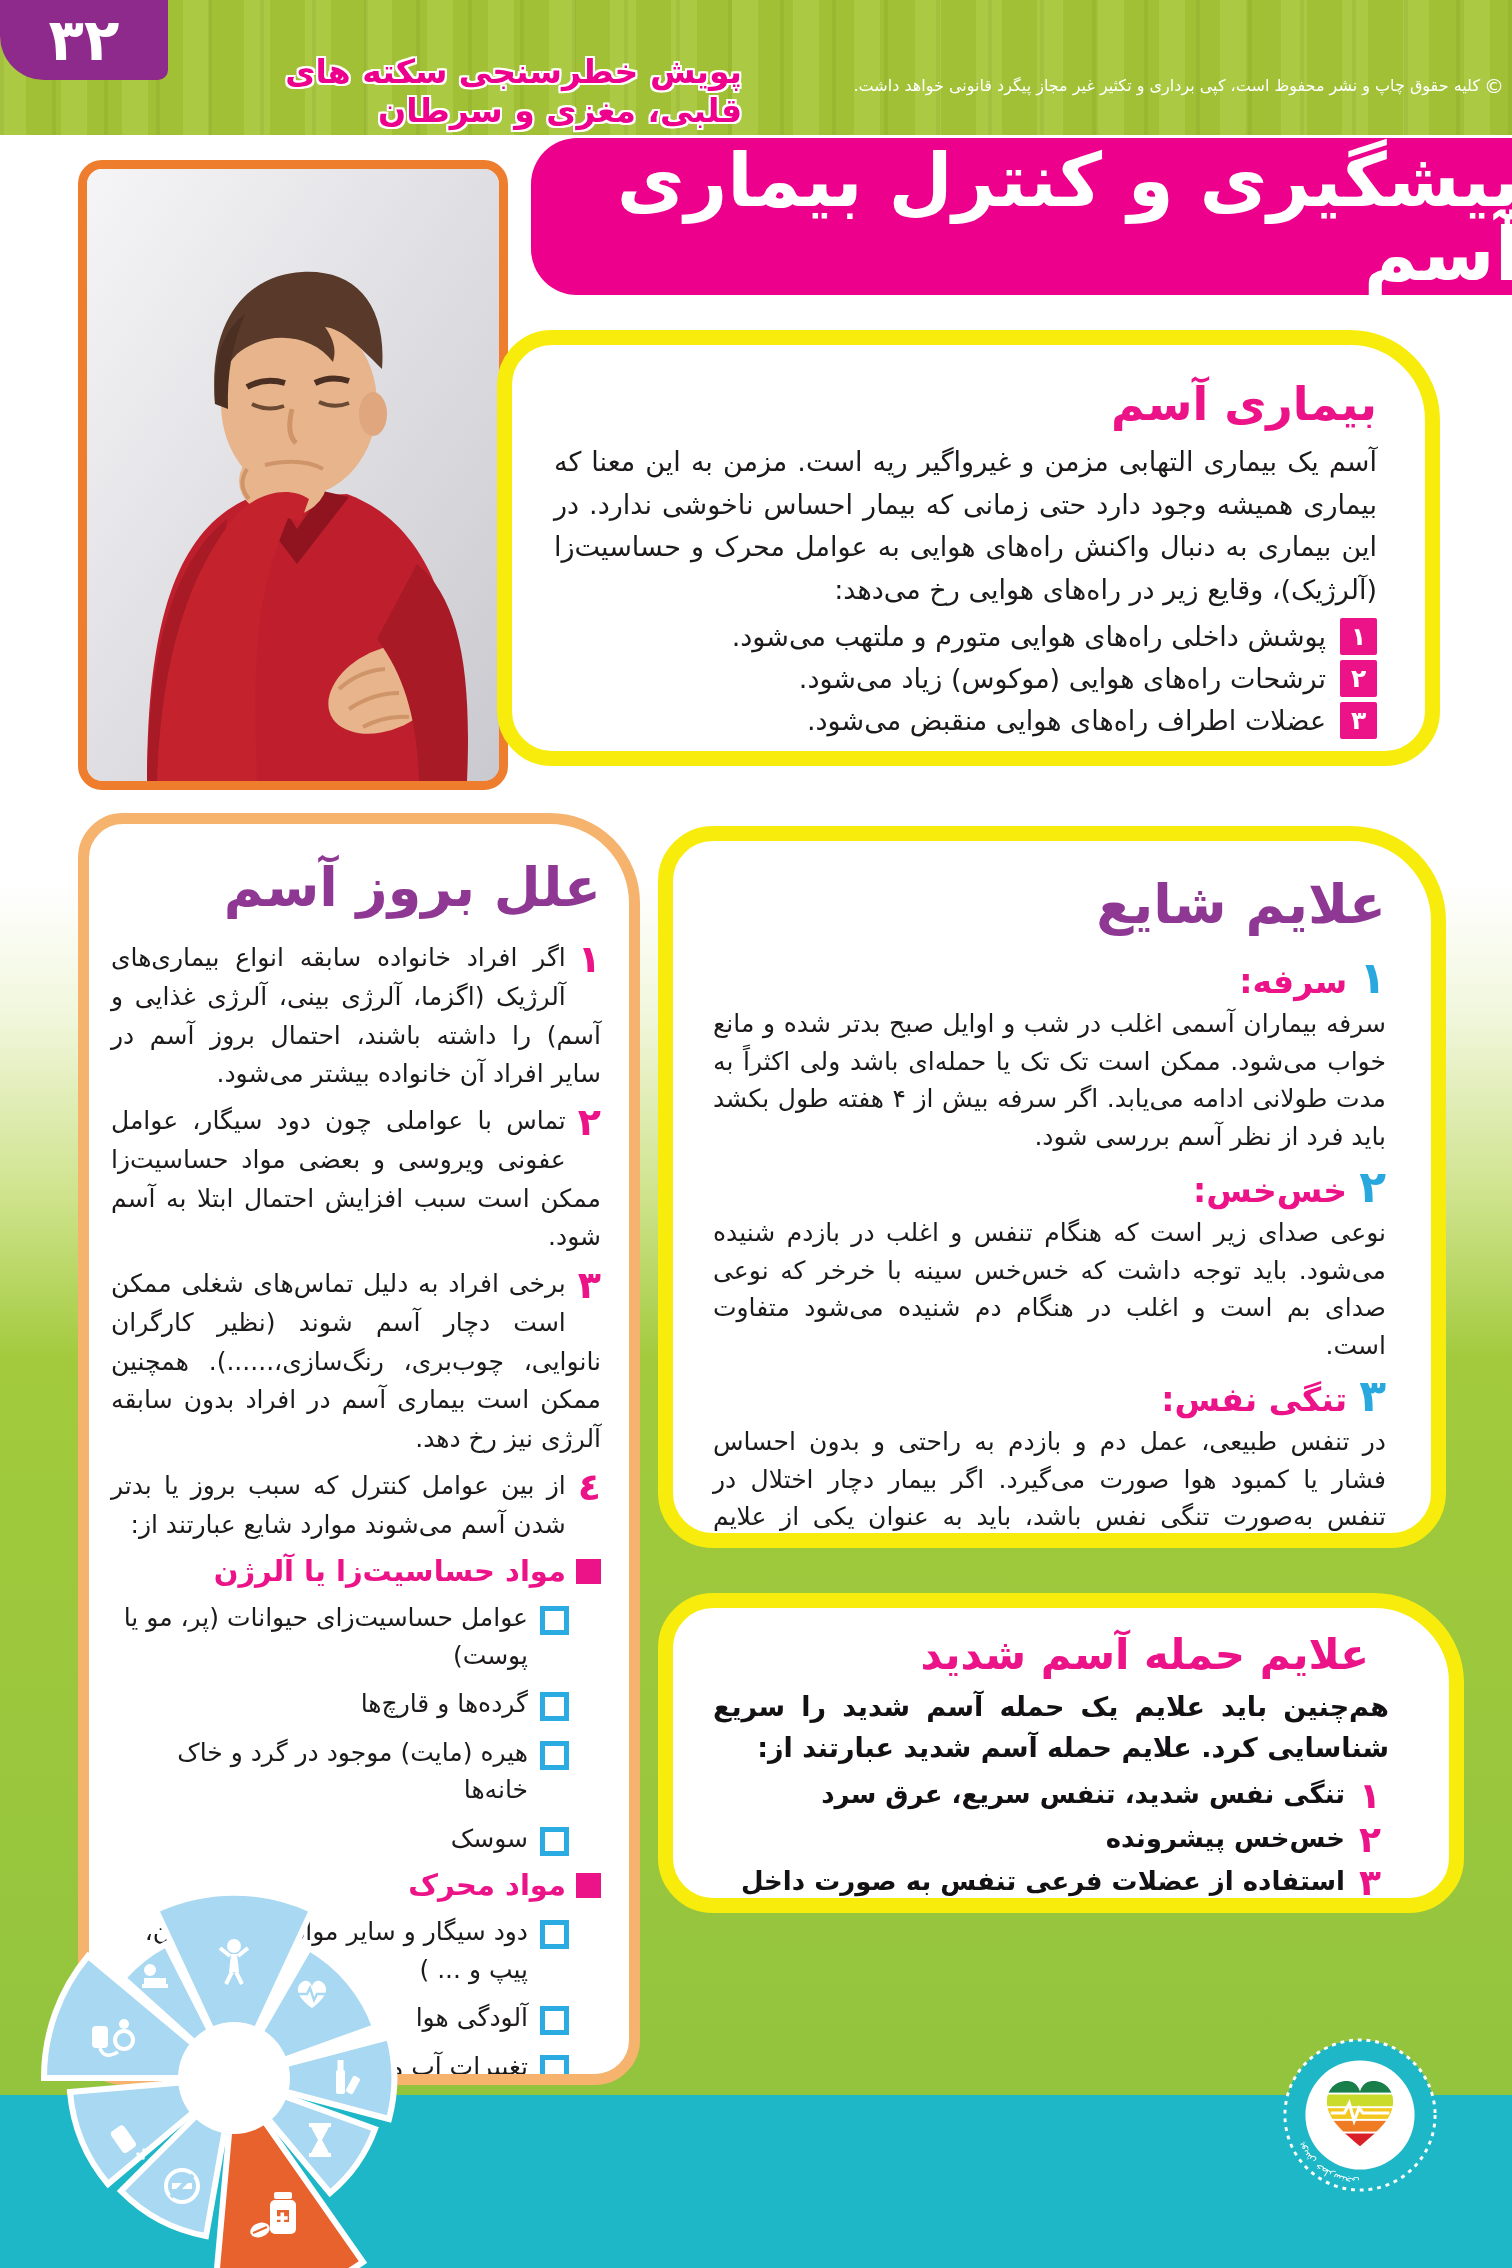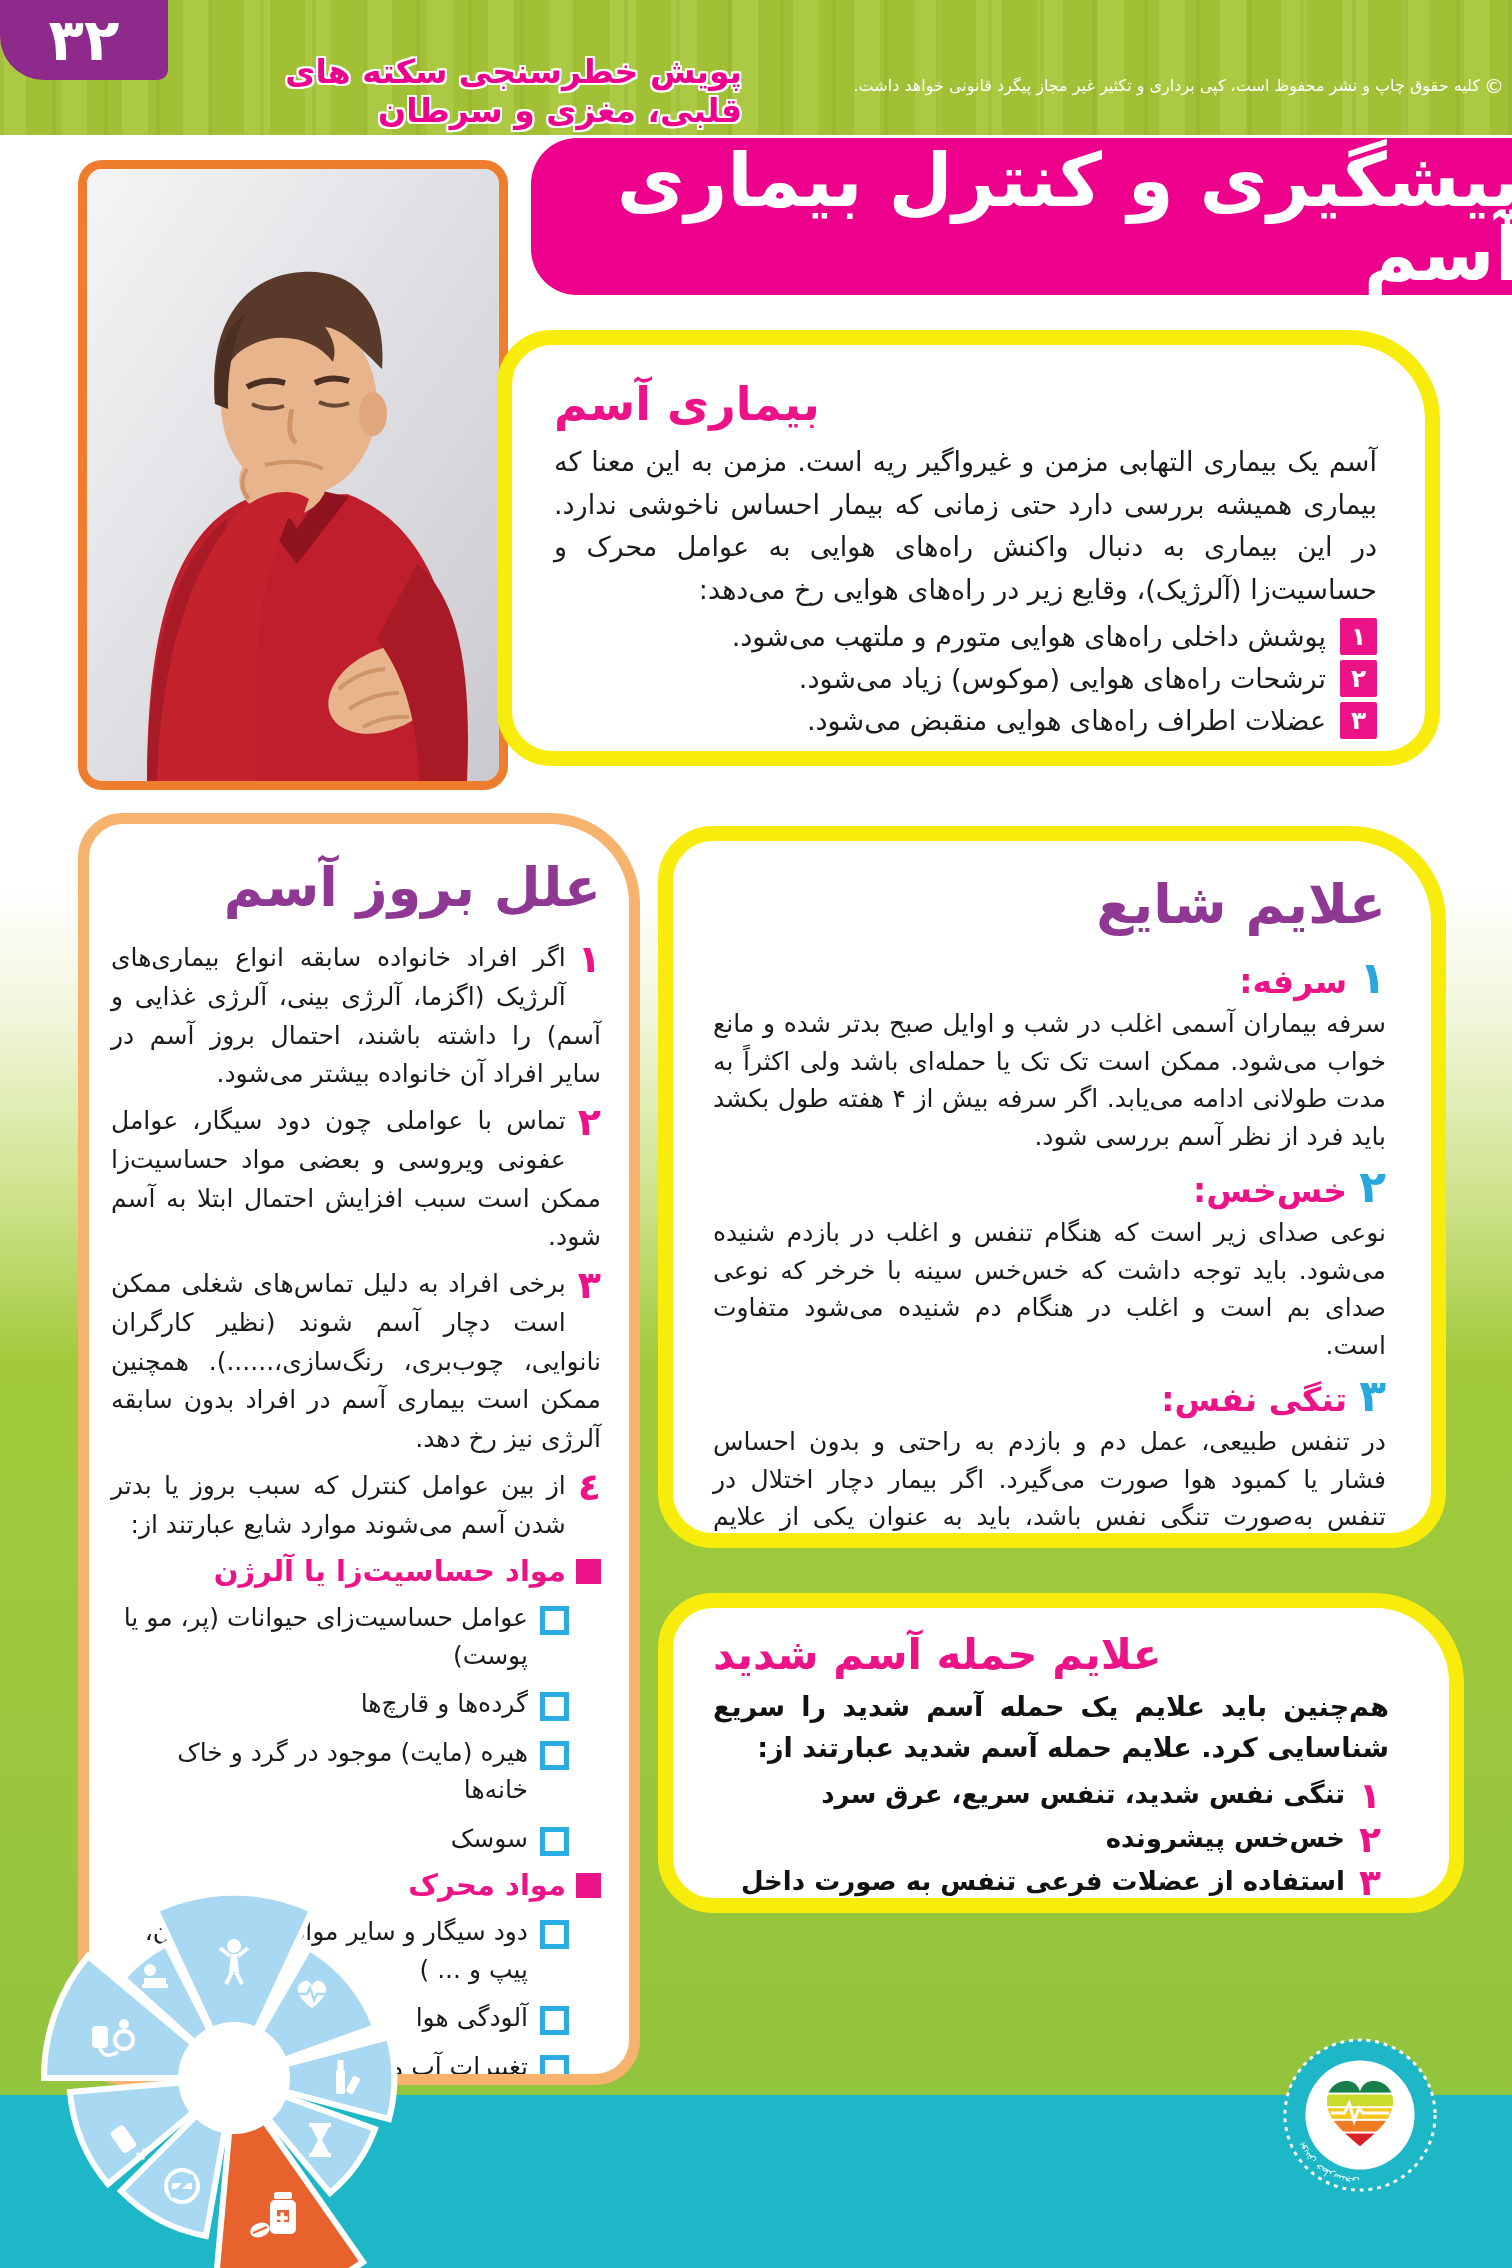--- a/index.html
+++ b/index.html
@@ -45,21 +45,21 @@
     background:linear-gradient(135deg,#f4f4f6 0%,#e3e3e7 55%,#cfcfd5 100%);
   }
 
   
   .wbox{position:absolute;background:#fff;box-sizing:border-box;}
   .box-disease{left:497px;top:330px;width:943px;height:436px;border:15px solid #f8ec0c;border-radius:55px 90px 55px 55px;padding:18px 48px 10px 42px;overflow:hidden;}
   .box-causes{left:78px;top:813px;width:562px;height:1272px;border:11px solid #f6b36e;border-radius:45px 90px 45px 45px;padding:14px 28px 10px 22px;overflow:hidden;}
   .box-symptoms{left:658px;top:826px;width:788px;height:722px;border:15px solid #f8ec0c;border-radius:55px 95px 55px 55px;padding:14px 45px 10px 40px;overflow:hidden;}
   .box-severe{left:658px;top:1593px;width:806px;height:320px;border:15px solid #f8ec0c;border-radius:55px 90px 55px 55px;padding:12px 60px 10px 40px;overflow:hidden;}
 
-  .title-pink{color:#ec1287;font-weight:bold;text-align:left;margin:14px 0 10px;}
+  .title-pink{color:#ec1287;font-weight:bold;text-align:right;margin:14px 0 10px;}
   .title-purple{color:#8e3894;font-weight:bold;text-align:right;margin:18px 0 20px;}
   .box-disease .title-pink{font-size:46px;}
   .box-causes .title-purple{font-size:54px;padding-left:30px;}
   .box-symptoms .title-purple{font-size:54px;}
   .box-severe .title-pink{font-size:42px;margin:10px 20px 8px 0;}
 
   .body-text{font-size:26px;line-height:1.58;color:#1d1a1b;text-align:justify;margin:0 0 6px;}
   .box-disease .body-text{font-size:27px;}
 
   .event-row{display:flex;align-items:center;margin:5px 0;direction:rtl;}
@@ -156,21 +156,21 @@
 
       <ellipse cx="300" cy="520" rx="62" ry="40" transform="rotate(-25 300 520)" fill="#e8b48c"></ellipse>
       <path d="M252,520 q20,-18 46,-20 M262,540 q24,-16 50,-16 M276,558 q22,-12 46,-10" stroke="#cf9468" stroke-width="4" fill="none"></path>
 
       <path d="M380,612 C385,500 372,430 330,395 L290,470 C320,510 330,555 332,612 Z" fill="#a81a26"></path>
     </svg>
   </div>
 
   <div class="wbox box-disease">
     <div class="title-pink">بیماری آسم</div>
-    <p class="body-text">آسم یک بیماری التهابی مزمن و غیرواگیر ریه است. مزمن به این معنا که بیماری همیشه بررسی دارد حتی زمانی که بیمار احساس ناخوشی ندارد. در این بیماری به دنبال واکنش راه‌های هوایی به عوامل محرک و حساسیت‌زا (آلرژیک)، وقایع زیر در راه‌های هوایی رخ می‌دهد:</p>
+    <p class="body-text">آسم یک بیماری التهابی مزمن و غیرواگیر ریه است. مزمن به این معنا که بیماری همیشه وجود دارد حتی زمانی که بیمار احساس ناخوشی ندارد. در این بیماری به دنبال واکنش راه‌های هوایی به عوامل محرک و حساسیت‌زا (آلرژیک)، وقایع زیر در راه‌های هوایی رخ می‌دهد:</p>
     <div class="event-row">
       <span class="event-num">۱</span>
       <span class="event-text">پوشش داخلی راه‌های هوایی متورم و ملتهب می‌شود.</span>
     </div>
     <div class="event-row">
       <span class="event-num">۲</span>
       <span class="event-text">ترشحات راه‌های هوایی (موکوس) زیاد می‌شود.</span>
     </div>
     <div class="event-row">
       <span class="event-num">۳</span>

